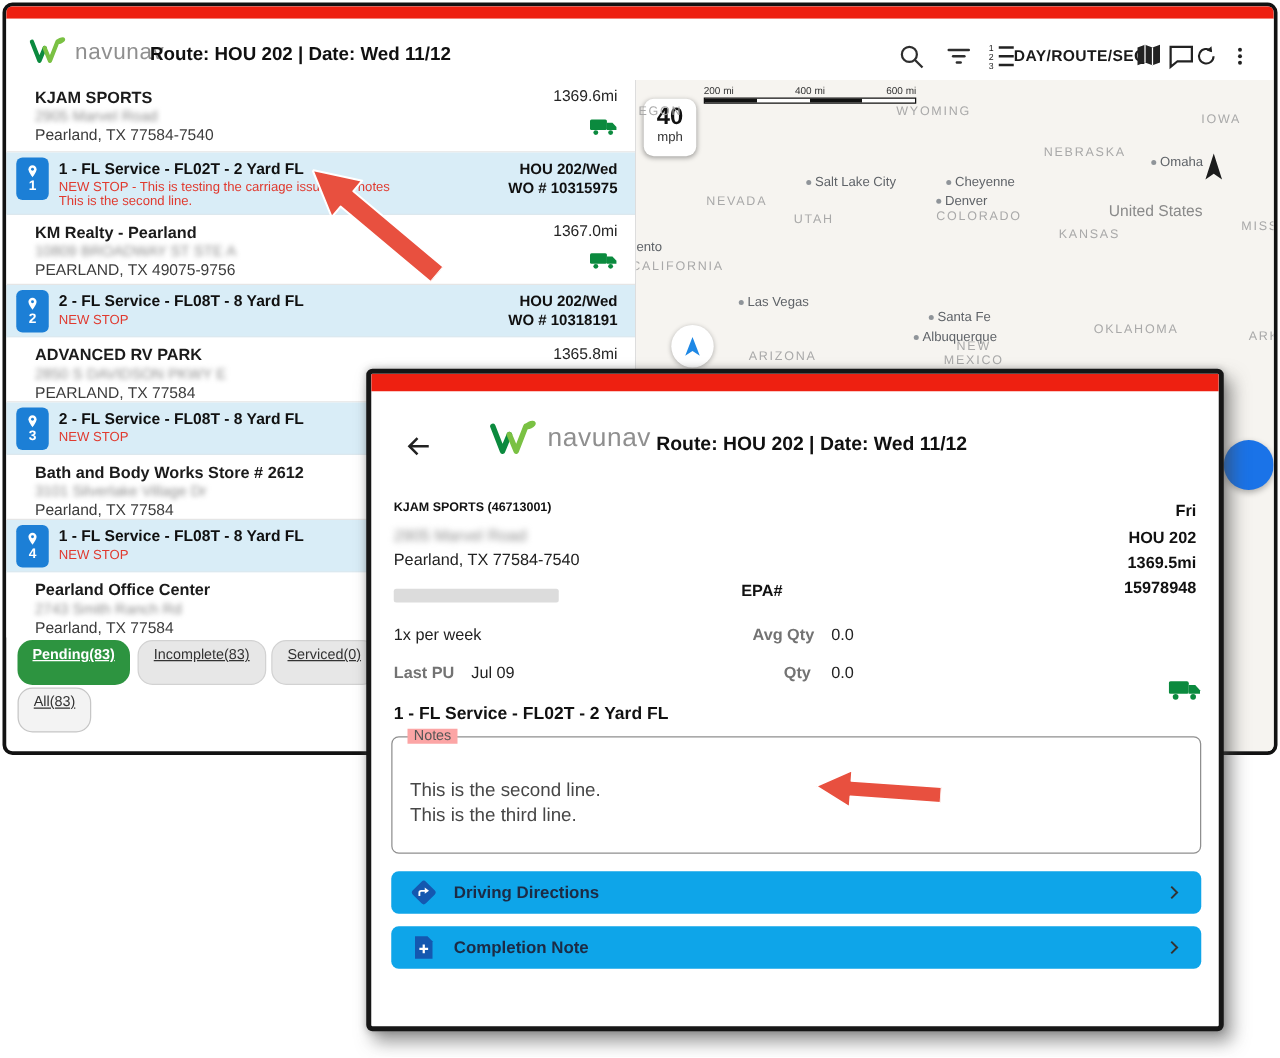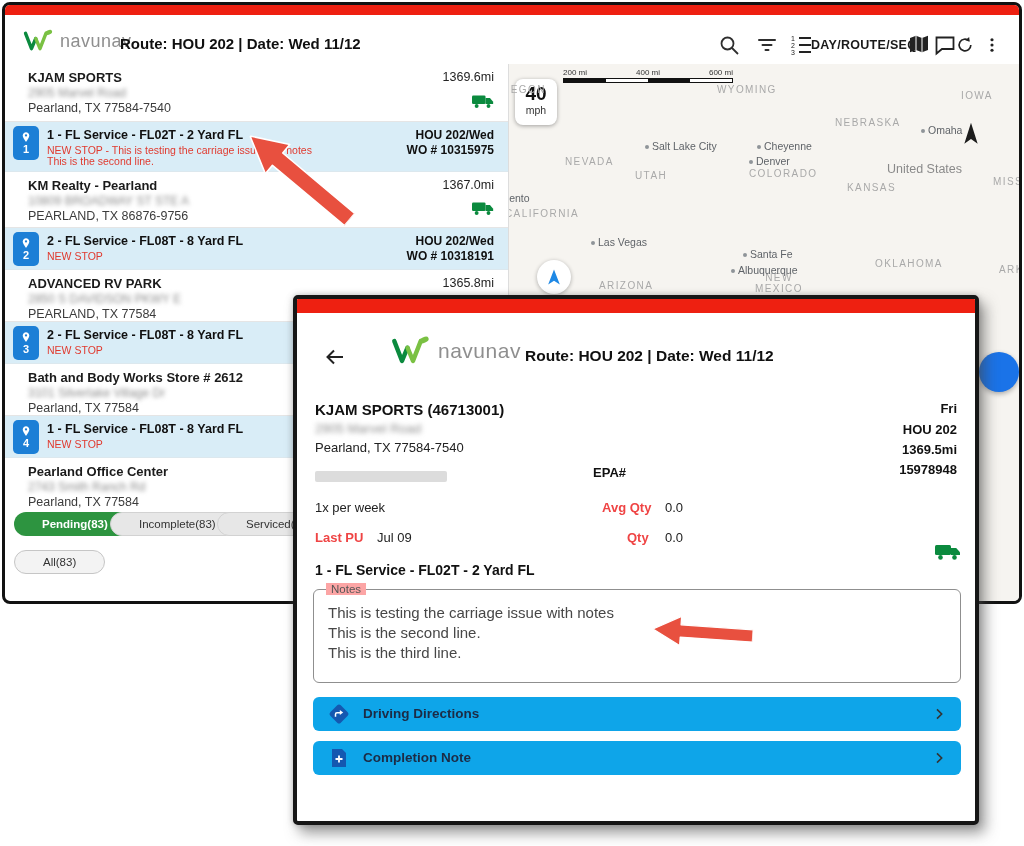--- a/index.html
+++ b/index.html
@@ -30,21 +30,21 @@
   .truck { position:absolute; right:14px; top:27px; width:22px; height:15px; color:#0b8a3e; }
   .seq-badge { position:absolute; left:8px; top:4px; width:26px; height:34px; background:#1c7fd6;
     border-radius:5px; display:flex; flex-direction:column; align-items:center; justify-content:center; }
   .seq-badge svg { width:12px; height:12px; }
   .seq-badge span { color:#fff; font-size:11px; font-weight:700; line-height:12px; }
   .v-title { position:absolute; left:42px; top:6px; font-size:12.5px; font-weight:700; color:#101010; }
   .v-note1 { position:absolute; left:42px; top:22px; font-size:10.5px; color:#e03a2f; }
   .v-note2 { position:absolute; left:42px; top:33px; font-size:10.5px; color:#e03a2f; }
   .v-route { position:absolute; right:14px; top:6px; font-size:12px; font-weight:700; color:#101010;margin-left:33px; }
   .v-wo { position:absolute; right:14px; top:21px; font-size:12px; font-weight:700; color:#101010; }
-  .chip { position:absolute; height:24px; border-radius:12px; font-size:11.5px; line-height:22px; padding:0 28px; }
+  .chip { position:absolute; height:36px; border-radius:12px; font-size:11.5px; line-height:22px; padding:0 12px;text-decoration:underline; }
   .chip-pending { background:#2d9440; color:#fff; font-weight:700; line-height:24px; }
   .chip-gray { background:#e7e7e7; color:#333; border:1px solid #d2d2d2; }
   .chip-all { background:#f3f3f3; color:#333; border:1px solid #c6c6c6; }
   .vdivider { position:absolute; left:503px; top:59px; width:1px; height:537px; background:#ddd; }
 
   
   .map { position:absolute; left:504px; top:59px; width:510px; height:537px; background:#f6f4f0; overflow:hidden; }
   .st { position:absolute; font-size:10px; letter-spacing:1.4px; color:#a9a9a9; white-space:nowrap; }
   .city { position:absolute; font-size:10.5px; color:#5f6368; white-space:nowrap; }
   .city .dot { display:inline-block; width:4px; height:4px; border-radius:50%; background:#8f9499; margin-right:3px; vertical-align:middle; }
@@ -75,28 +75,28 @@
   .overlay { position:absolute; left:293px; top:295px; width:686px; height:530px; background:#fff;
     border:4px solid #161616; border-radius:5px; z-index:20;
     box-shadow:6px 8px 14px rgba(70,70,70,.55), 0 0 6px rgba(90,90,90,.35); overflow:hidden; }
   .ov-body { position:absolute; inset:0; }
   .ov-redbar { position:absolute; left:0; top:0; width:100%; height:14px; background:#ee2011; }
   .ov-back { position:absolute; left:26px; top:46px; width:24px; height:24px; }
   .ov-back svg { width:100%; height:100%; }
   .logo-ov { left:94px; top:34px; }
   .logo-ov .logo-text { font-size:21px; }
   .ov-title { position:absolute; left:228px; top:48px; font-size:15.5px; font-weight:700; color:#101010; }
-  .d-customer { position:absolute; left:18px; top:102px; font-size:15px; font-weight:700; color:#111; }
+  .d-customer { position:absolute; left:18px; top:102px; font-size:10px; font-weight:700; color:#111; }
   .d-addr { position:absolute; left:18px; top:122px; font-size:13px; color:#8f8f8f; filter:blur(2.4px); }
   .d-city { position:absolute; left:18px; top:141px; font-size:13px; color:#222; }
   .d-r { position:absolute; right:18px; font-size:13px; font-weight:700; color:#111; text-align:right; }
   .d-epa { position:absolute; left:296px; top:166px; font-size:13px; font-weight:700; color:#111; }
   .d-redact { position:absolute; left:18px; top:172px; width:132px; height:11px; background:#dcdcdc; border-radius:2px; }
   .d-freq { position:absolute; left:18px; top:201px; font-size:13px; color:#222; }
-  .d-lbl { position:absolute; font-size:13px; font-weight:700; color:#ef4444;text-align:right; }
+  .d-lbl { position:absolute; font-size:13px; font-weight:700; color:#737373;text-align:right; }
   .d-val { position:absolute; font-size:13px; color:#222; }
   .d-service { position:absolute; left:18px; top:263px; font-size:14px; font-weight:700; color:#111; }
   .d-truck { position:absolute; left:638px; top:244px; width:26px; height:18px; color:#0b8a3e; }
   .notes-box { position:absolute; left:16px; top:290px; width:648px; height:94px; border:1.6px solid #8f8f8f; border-radius:6px; }
   .notes-label { position:absolute; left:12px; top:-7px; background:#fca5a5; padding:0 5px; font-size:11.5px; color:#555; }
   .notes-line { position:absolute; left:14px; font-size:15px; color:#474747; }
   .act-btn { position:absolute; left:16px; width:648px; height:34px; background:#0ea5e9; border-radius:6px; }
   .act-icon { position:absolute; left:14px; top:5px; width:24px; height:24px; }
   .act-icon svg { width:100%; height:100%; }
   .act-label { position:absolute; left:50px; top:9px; font-size:13.5px; font-weight:700; color:#1c2b45; }
@@ -199,21 +199,21 @@
       <div class="v-title">1 - FL Service - FL02T - 2 Yard FL</div>
       <div class="v-note1">NEW STOP - This is testing the carriage issue with notes</div>
       <div class="v-note2">This is the second line.</div>
       <div class="v-route">HOU 202/Wed</div>
       <div class="v-wo">WO # 10315975</div>
     </div>
 
     <div class="row" style="top:167px;height:56px">
       <div class="s-name">KM Realty - Pearland</div>
       <div class="s-addr">10809 BROADWAY ST STE A</div>
-      <div class="s-city">PEARLAND, TX 86876-9756</div>
+      <div class="s-city">PEARLAND, TX 49075-9756</div>
       <div class="s-dist">1367.0mi</div>
       <svg class="truck" style="top:29px" viewBox="0 0 26 16" fill="currentColor">
           <rect x="0" y="1" width="16" height="10" rx="1.5"></rect>
           <path d="M16 4h5.2L25 8.2V11h-9z"></path>
           <circle cx="5.5" cy="13.4" r="2.3"></circle>
           <circle cx="19.5" cy="13.4" r="2.3"></circle>
         </svg>
     </div>
 
     <div class="row row-svc" style="top:223px;height:42px">
@@ -383,21 +383,20 @@
       <div class="d-service">1 - FL Service - FL02T - 2 Yard FL</div>
       <svg class="d-truck" viewBox="0 0 26 16" fill="currentColor">
           <rect x="0" y="1" width="16" height="10" rx="1.5"></rect>
           <path d="M16 4h5.2L25 8.2V11h-9z"></path>
           <circle cx="5.5" cy="13.4" r="2.3"></circle>
           <circle cx="19.5" cy="13.4" r="2.3"></circle>
         </svg>
 
       <div class="notes-box">
         <div class="notes-label">Notes</div>
-        <div class="notes-line" style="top:14px">This is testing the carriage issue with notes</div>
         <div class="notes-line" style="top:34px">This is the second line.</div>
         <div class="notes-line" style="top:54px">This is the third line.</div>
       </div>
 
       <div class="act-btn" style="top:398px">
         <div class="act-icon">
           <svg viewBox="0 0 24 24">
               <rect x="4.6" y="4.6" width="14.8" height="14.8" rx="2.5" transform="rotate(45 12 12)" fill="#1458b0"></rect>
               <path d="M8.5 14.8v-2.6a1.5 1.5 0 0 1 1.5-1.5h3.6" fill="none" stroke="#fff" stroke-width="1.5"></path>
               <path d="M12.8 8l3.4 2.5-3.4 2.5z" fill="#fff"></path>

